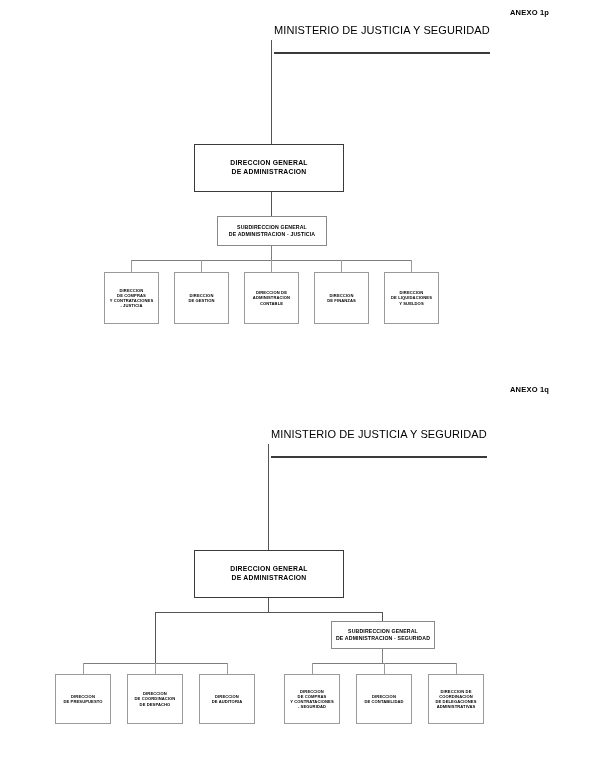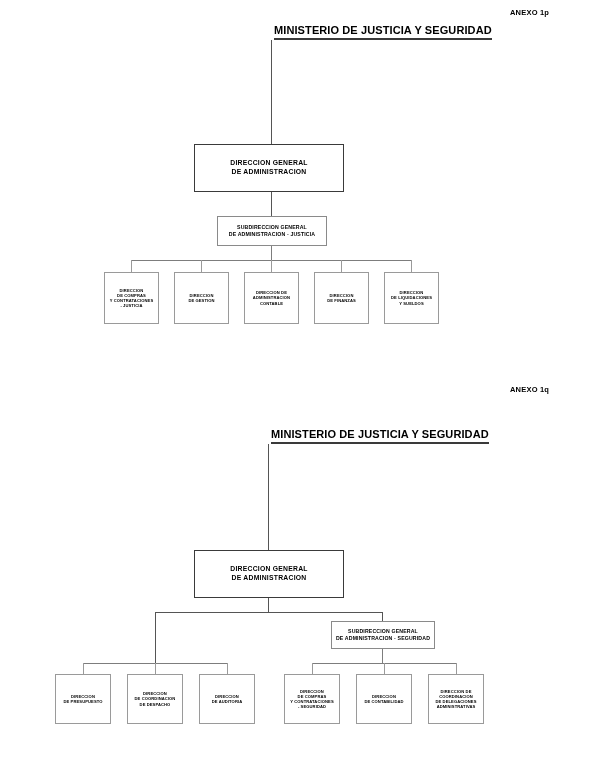--- a/index.html
+++ b/index.html
@@ -30,24 +30,24 @@
     font-size: 7.5px;
     font-weight: bold;
     letter-spacing: 0.2px;
     white-space: nowrap;
   }
 
   
   .chart-title {
     position: absolute;
     font-size: 11px;
-    font-weight: bold;
+    font-weight: normal;
     letter-spacing: 0.1px;
     white-space: nowrap;
-    padding-bottom: 2px;
+    padding-bottom: 16px;
     border-bottom: 2px solid #3a3a3a;
   }
 
   
   .node {
     position: absolute;
     box-sizing: border-box;
     background: #ffffff;
     display: flex;
     align-items: center;

